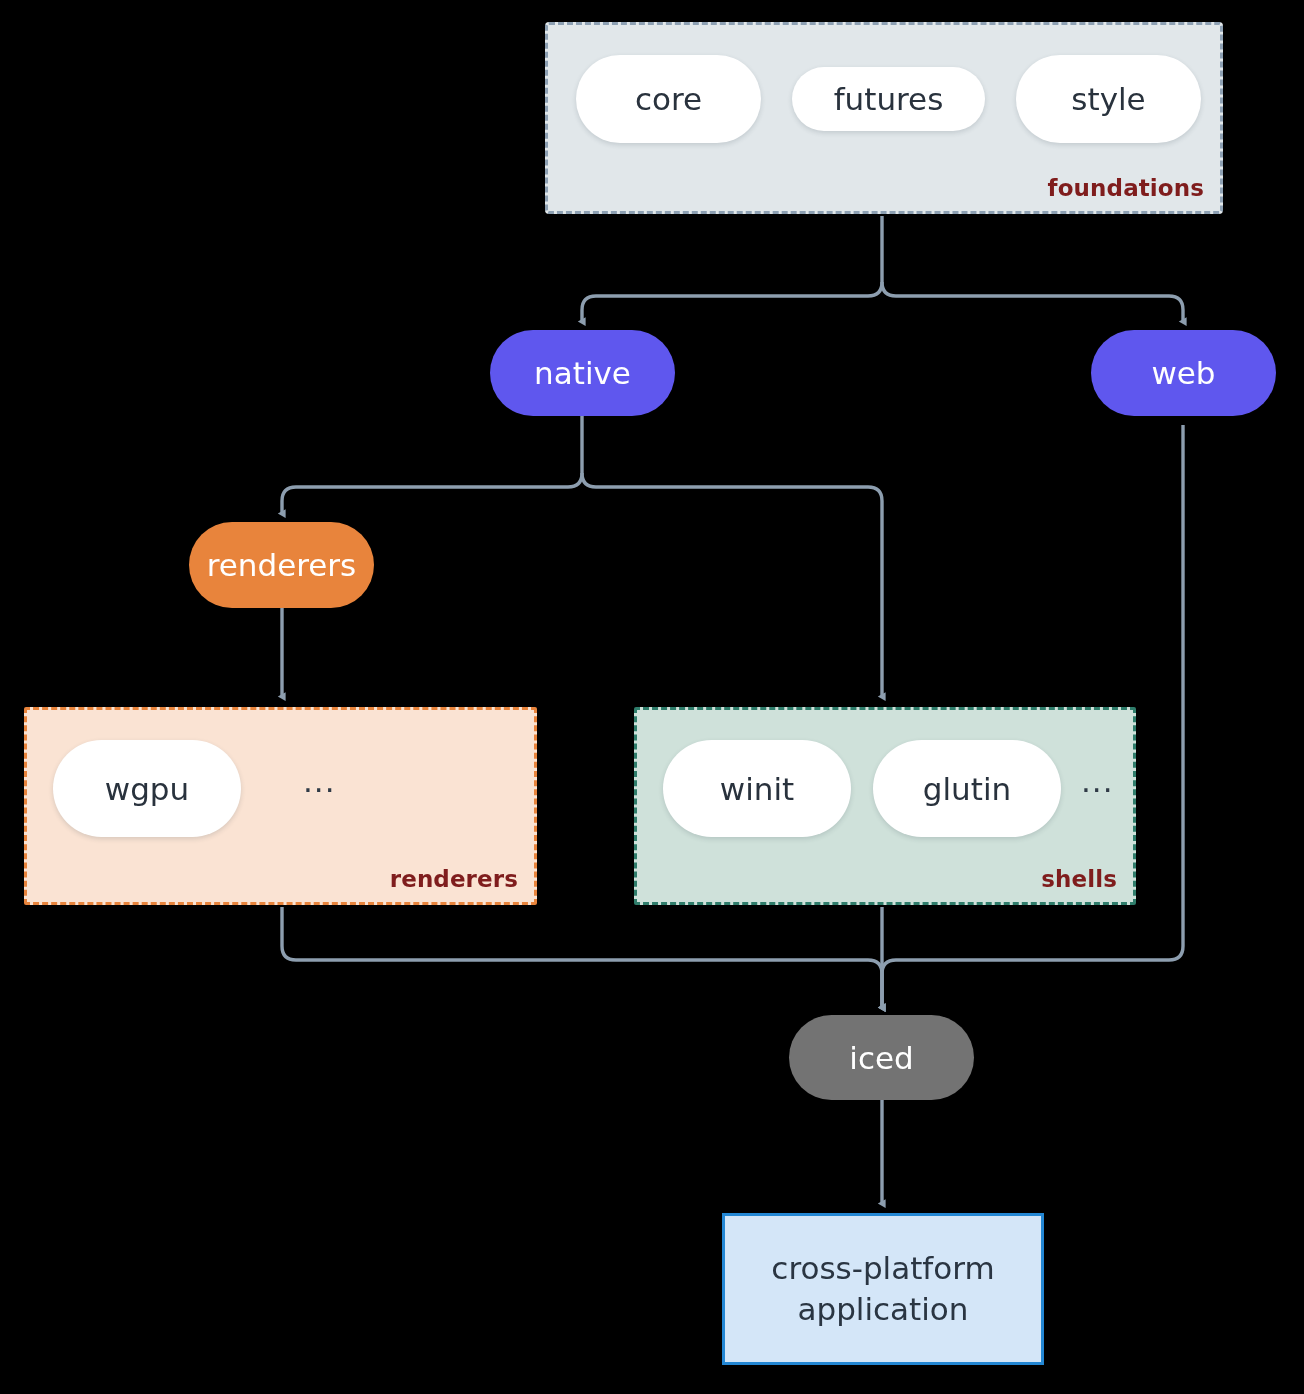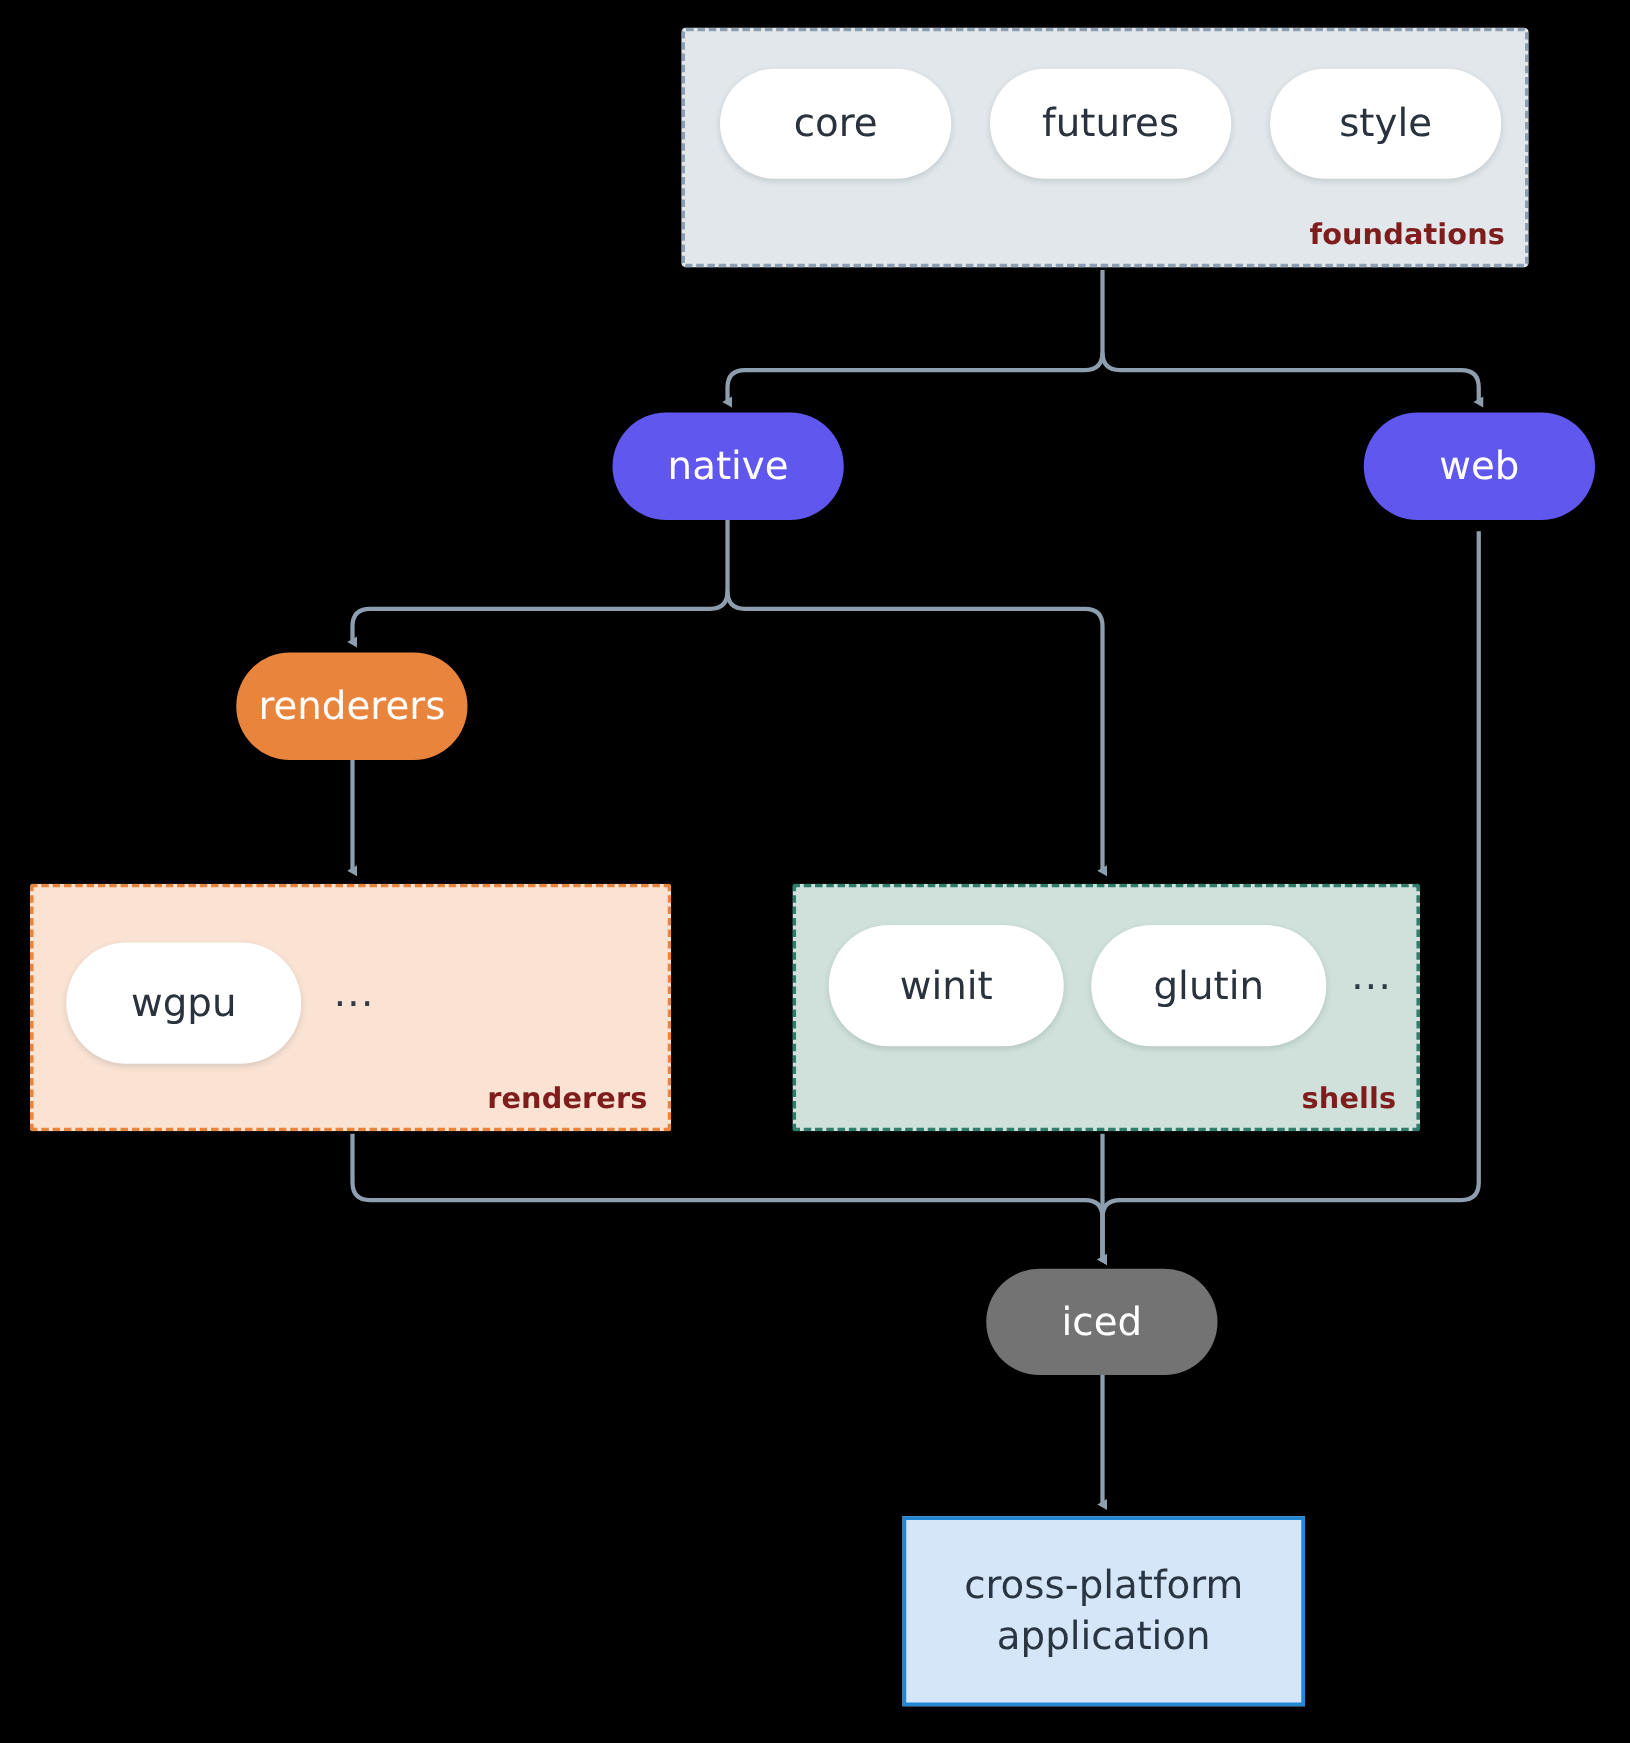--- a/index.html
+++ b/index.html
@@ -110,40 +110,40 @@
       <path d="M882,907 L882,1008" marker-end="url(#arrow)"></path>
       <path d="M1183,425 L1183,946 Q1183,960 1169,960 L896,960 Q882,960 882,974 L882,1008" marker-end="url(#arrow)"></path>
 
       <path d="M882,1100 L882,1204" marker-end="url(#arrow)"></path>
     </g>
   </svg>
 
   <div class="group-box" style="left:545px; top:22px; width:678px; height:192px; background:#e1e7ea; border-color:#8da0b3; border-radius:4px;">
     <div class="pill-row" style="left:28px; top:30px;">
       <div class="pill" style="width:185px; height:88px; margin-right:31px;">core</div>
-      <div class="pill" style="width:193px; height:88px; margin-right:31px;">futures</div>
+      <div class="pill" style="width:193px; height:64px; margin-right:31px;">futures</div>
       <div class="pill" style="width:185px; height:88px;">style</div>
     </div>
     <div class="group-label">foundations</div>
   </div>
 
   <div class="node" style="left:1091px; top:330px; width:185px; height:86px; background:#5f57ee;">
     <span>web</span>
   </div>
 
   <div class="node" style="left:490px; top:330px; width:185px; height:86px; background:#5f57ee;">
     <span>native</span>
   </div>
 
   <div class="node" style="left:189px; top:522px; width:185px; height:86px; background:#e8843c;">
     <span>renderers</span>
   </div>
 
   <div class="group-box" style="left:24px; top:707px; width:513px; height:198px; background:#fae3d3; border-color:#e8843c; border-radius:2px;">
-    <div class="pill-row" style="left:26px; top:44px;">
+    <div class="pill-row" style="left:26px; top:30px;gap:36px;">
       <div class="pill" style="width:188px; height:97px; margin-right:26px;">wgpu</div>
       <div class="ellipsis">...</div>
     </div>
     <div class="group-label">renderers</div>
   </div>
 
   <div class="group-box" style="left:634px; top:707px; width:502px; height:198px; background:#cfe1da; border-color:#2f7d6b; border-radius:2px;padding-left:46px;">
     <div class="pill-row" style="left:26px; top:30px;">
       <div class="pill" style="width:188px; height:97px; margin-right:22px;">winit</div>
       <div class="pill" style="width:188px; height:97px; margin-right:20px;">glutin</div>

